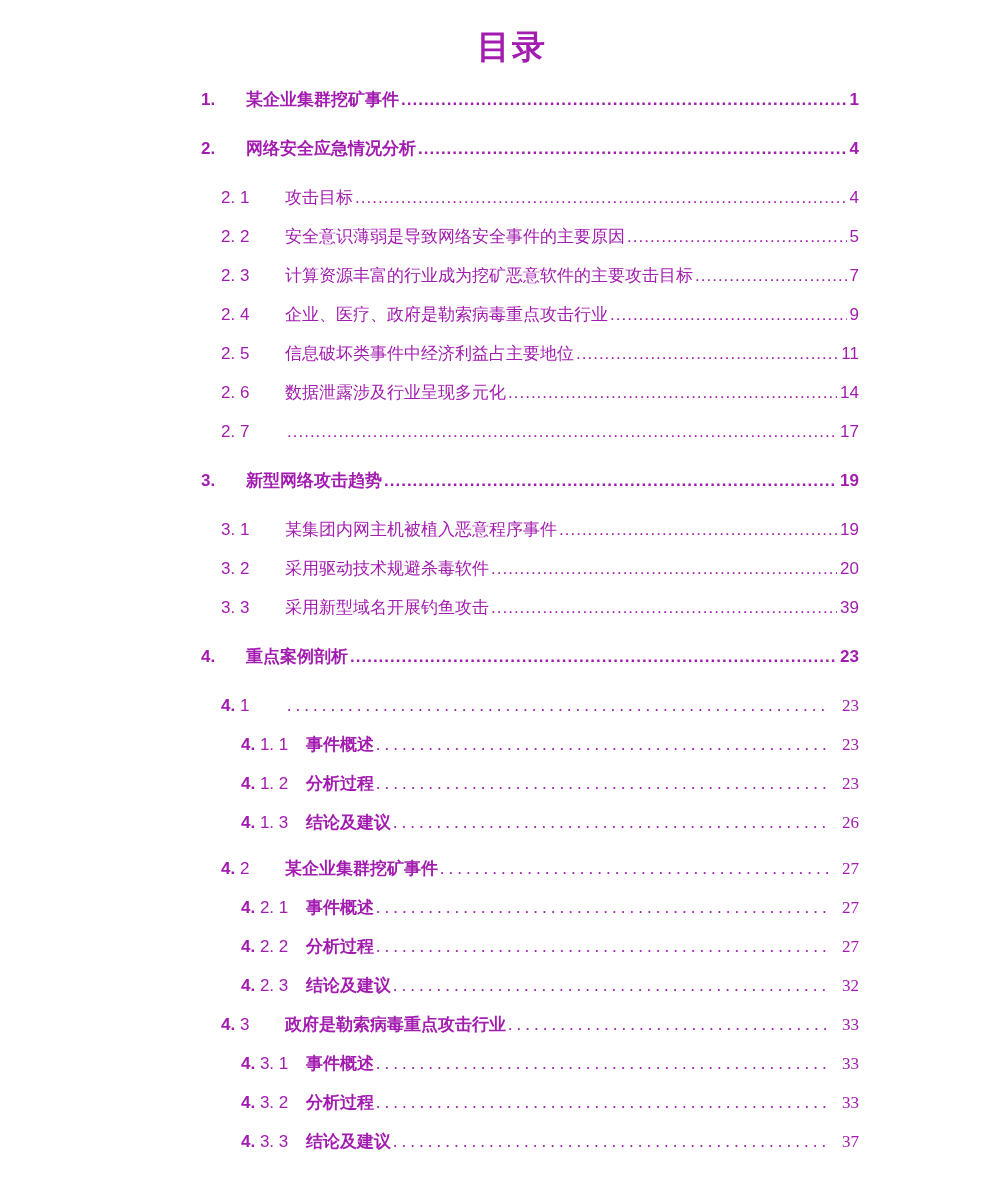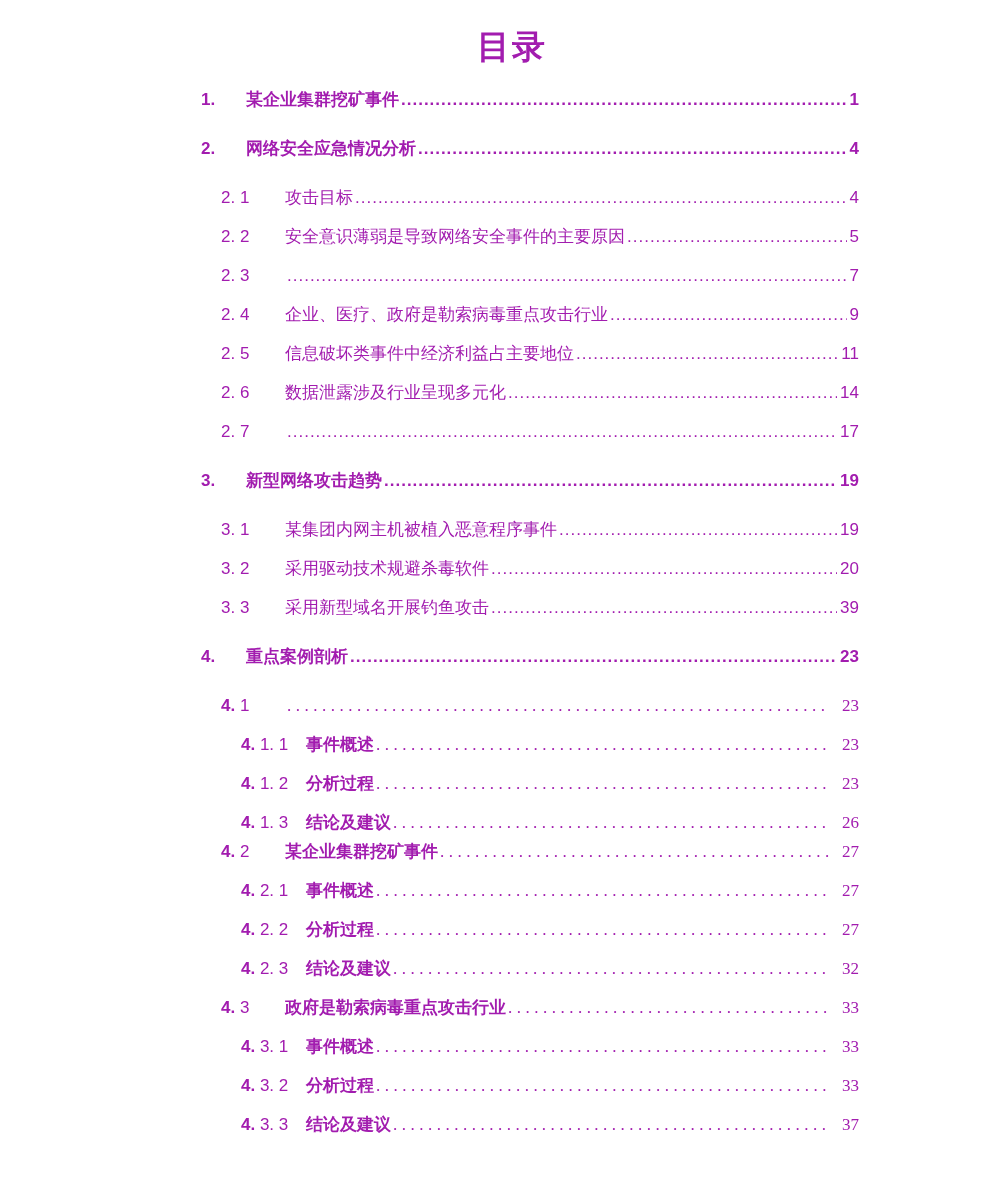--- a/index.html
+++ b/index.html
@@ -31,21 +31,21 @@
   }
   .toc { margin-top: 19px; }
   .row {
     display: flex;
     margin: 13px 149px 0 185px;
     font-size: 17px;
     line-height: 26px;
     white-space: nowrap;
   }
   .gap-lg { margin-top: 23px; }
-  .gap-sm { margin-top: 3px; }
+  .gap-sm { margin-top: 20px; }
   .row .num { flex: 0 0 auto; line-height: 26px; }
   .l1 .num { width: 45px; }
   .l2 .num { margin-left: 20px; width: 64px; }
   .l3 .num { margin-left: 40px; width: 65px; }
   .nb { font-weight: bold; }
   .l1 { font-weight: bold; }
   .ttl { flex: 0 0 auto; line-height: 26px; }
   .s4 .ttl { font-weight: bold; }
   .leader {
     flex: 1 1 0;
@@ -102,20 +102,21 @@
 
     <div class="row l2">
       <span class="num"><span class="nb"></span><span class="nr">2. 2</span></span>
       <span class="ttl">安全意识薄弱是导致网络安全事件的主要原因</span>
       <span class="leader"></span>
       <span class="pg">5</span>
     </div>
 
     <div class="row l2">
       <span class="num"><span class="nb"></span><span class="nr">2. 3</span></span>
+      <span class="ttl">计算资源丰富的行业成为挖矿恶意软件的主要攻击目标</span>
       <span class="leader"></span>
       <span class="pg">7</span>
     </div>
 
     <div class="row l2">
       <span class="num"><span class="nb"></span><span class="nr">2. 4</span></span>
       <span class="ttl">企业、医疗、政府是勒索病毒重点攻击行业</span>
       <span class="leader"></span>
       <span class="pg">9</span>
     </div>

